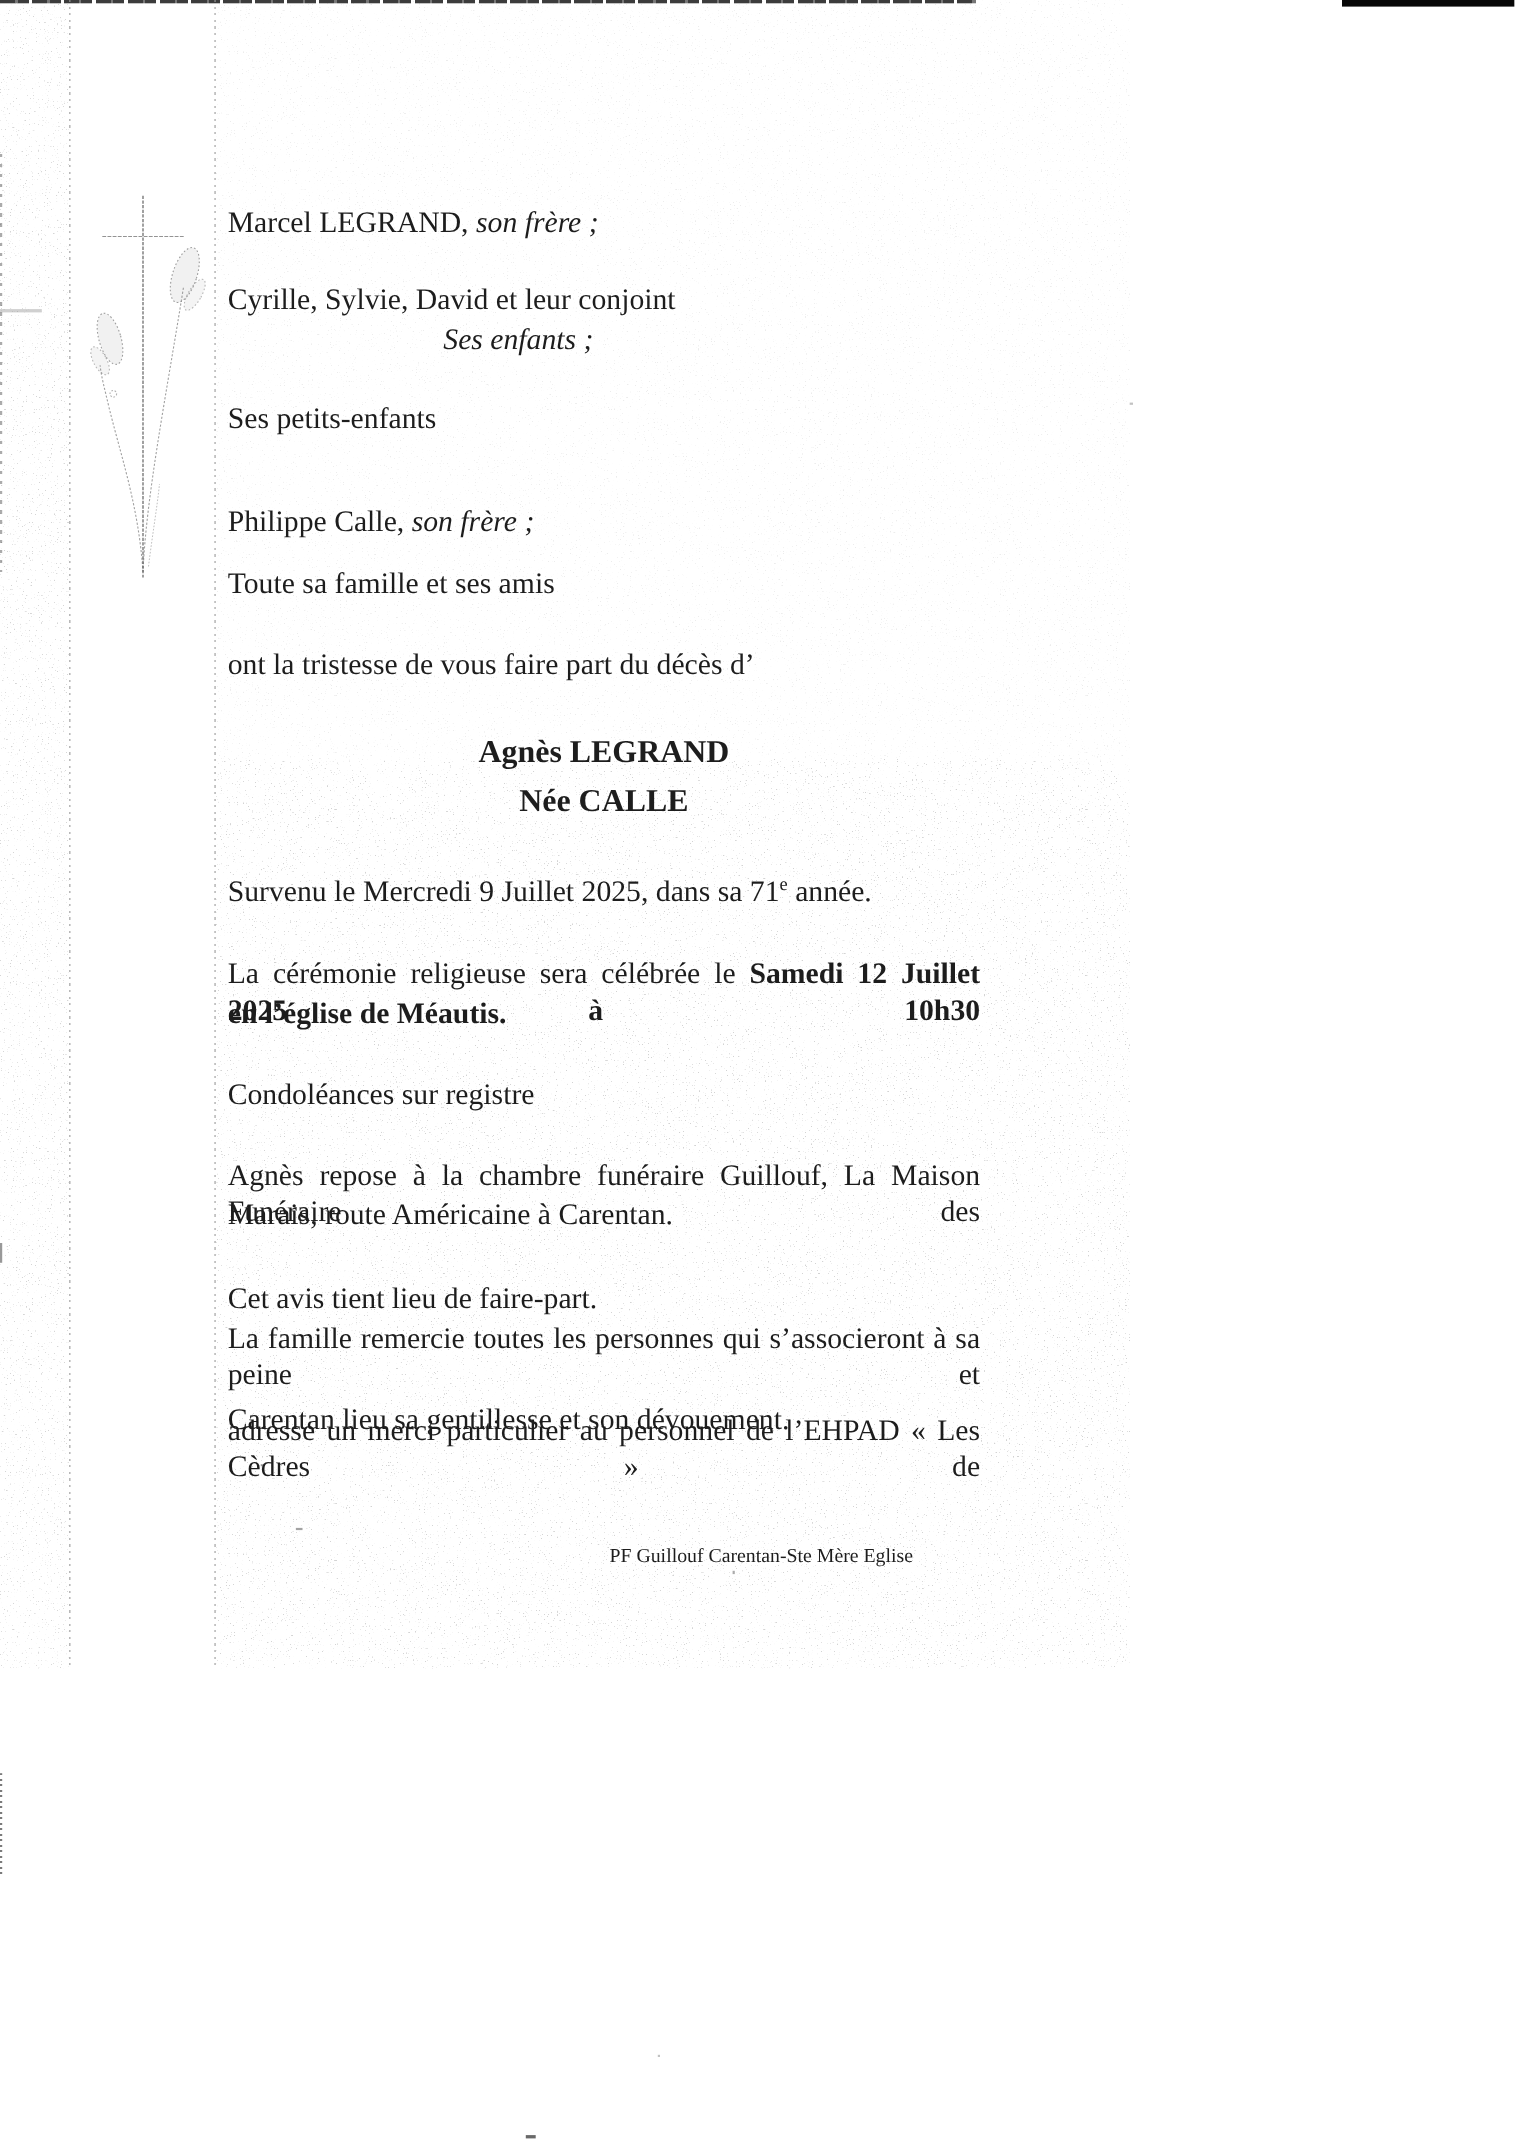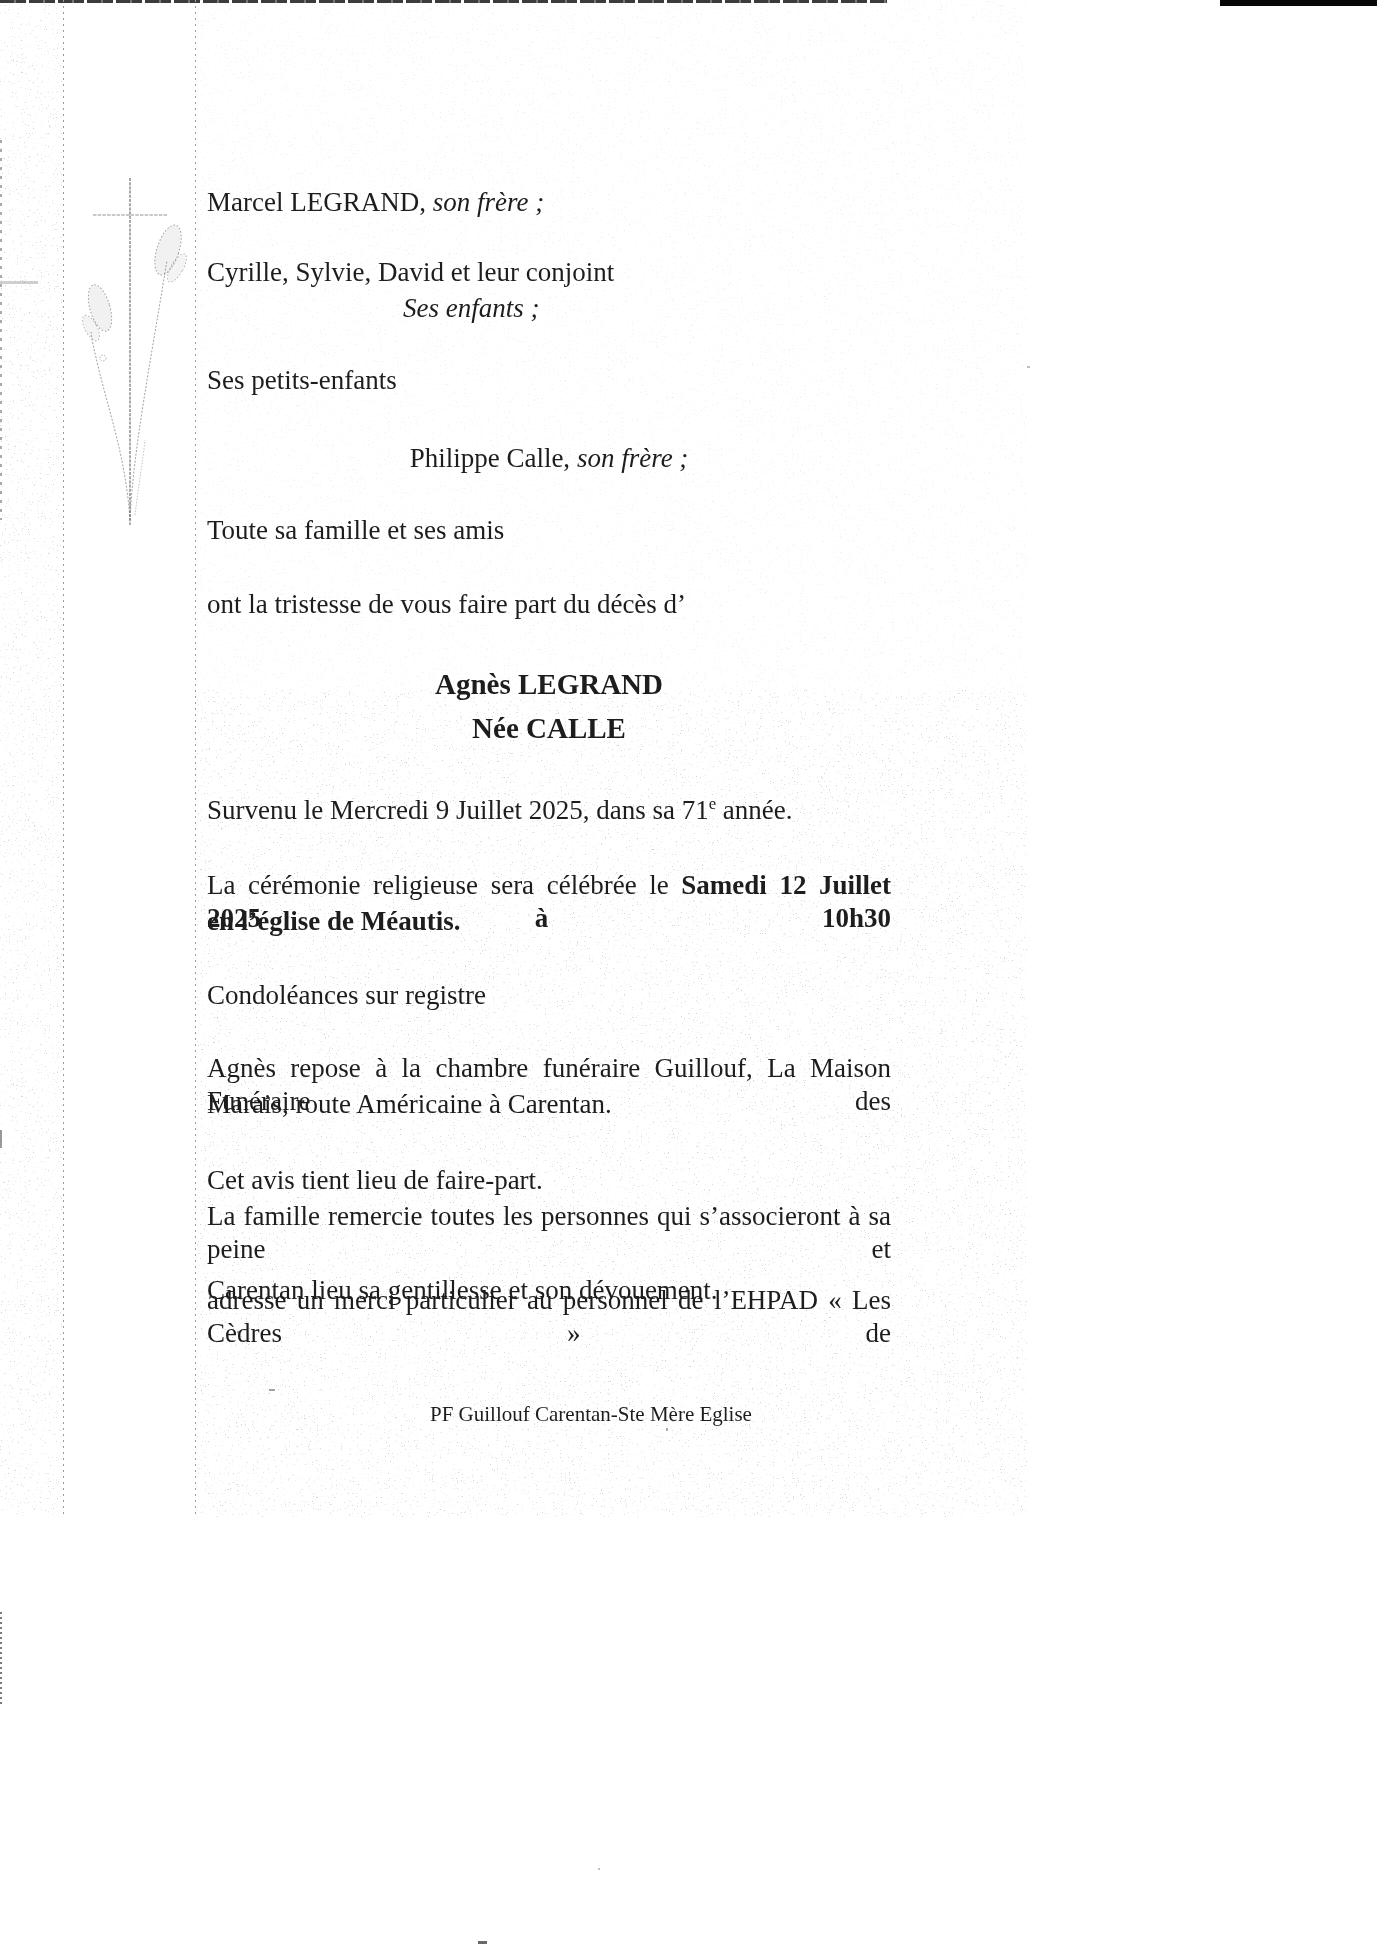--- a/index.html
+++ b/index.html
@@ -6,21 +6,21 @@
   #page{
     position:relative;width:1377px;height:1949px;overflow:hidden;
     background:#ffffff;color:#1d1d1d;
     font-family:"Liberation Serif","DejaVu Serif",serif;
   }
   .line{position:absolute;left:207px;width:684px;font-size:27px;line-height:33px;white-space:nowrap;}
   .just{white-space:normal;text-align:justify;text-align-last:justify;}
   .italic{font-style:italic;}
   .bold{font-weight:bold;}
   .title{font-weight:bold;font-size:29px;text-align:center;white-space:normal;}
-  .footerline{position:absolute;font-size:21px;line-height:25px;text-align:left;}
+  .footerline{position:absolute;font-size:18px;line-height:25px;text-align:right;}
   sup{font-size:0.62em;vertical-align:super;line-height:0;}
   
   .vdots{position:absolute;top:0;width:1px;height:1517px;
     background:repeating-linear-gradient(to bottom,#9a9a9a 0 2px,transparent 2px 6px);}
   .topline{position:absolute;top:0;left:0;width:887px;height:3px;
     background:repeating-linear-gradient(to right,#3c3c3c 0 14px,#777 14px 16px,#3c3c3c 16px 26px,transparent 26px 29px);}
   .topbar{position:absolute;top:0;left:1220px;width:157px;height:6px;background:#070707;}
   .edge{position:absolute;left:0;width:2px;}
   .speck{position:absolute;background:#666;}
 </style>
@@ -73,21 +73,21 @@
     </g>
   </svg>
 
   <div class="line" style="top:186px;"><span>Marcel LEGRAND, </span><span class="italic">son frère ;</span></div>
 
   <div class="line" style="top:256px;">Cyrille, Sylvie, David et leur conjoint</div>
   <div class="line italic" style="top:292px;left:403px;width:auto;">Ses enfants ;</div>
 
   <div class="line" style="top:364px;">Ses petits-enfants</div>
 
-  <div class="line" style="top:442px;text-align:center;"><span>Philippe Calle, </span><span class="italic">son frère ;</span></div>
+  <div class="line" style="top:458px;"><span>Philippe Calle, </span><span class="italic">son frère ;</span></div>
 
   <div class="line" style="top:514px;">Toute sa famille et ses amis</div>
 
   <div class="line" style="top:588px;">ont la tristesse de vous faire part du décès d’</div>
 
   <div class="line title" style="top:668px;">Agnès LEGRAND</div>
   <div class="line title" style="top:712px;">Née CALLE</div>
 
   <div class="line" style="top:794px;"><span>Survenu le Mercredi 9 Juillet 2025, dans sa 71</span><sup>e</sup><span> année.</span></div>
 

